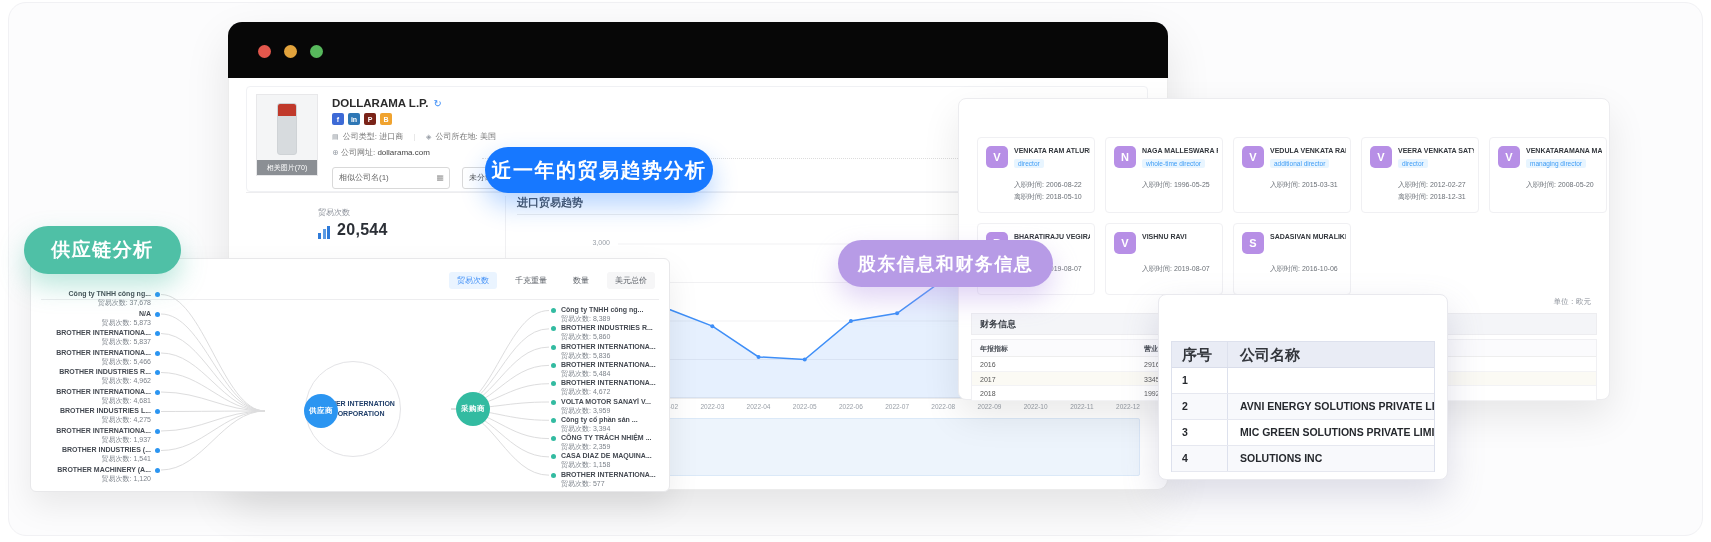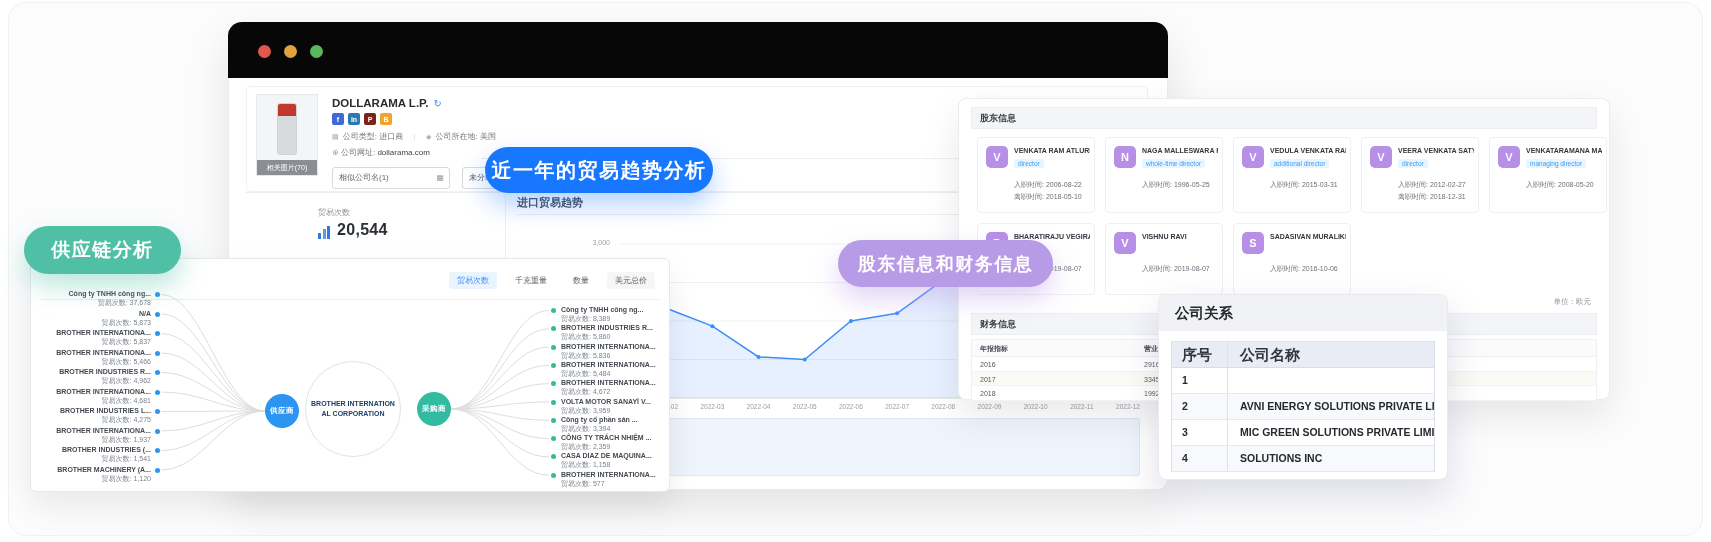--- a/index.html
+++ b/index.html
@@ -67,21 +67,21 @@
   .sc-tabs { position:absolute; top:13px; right:14px; display:flex; gap:10px; align-items:center; }
   .sc-tab { font-size:8px; color:#5a5f66; padding:3px 8px; border-radius:3px; cursor:pointer; }
   .sc-tab.active { color:#3e8ef7; background:#eaf4ff; }
   .sc-tab.boxed { background:#f6f6f7; }
   .sc-divider { position:absolute; top:40px; left:10px; right:10px; border-top:1px solid #ededef; }
   .sc-entry { position:absolute; line-height:9px; }
   .sc-entry .nm { font-size:7px; color:#454a52; font-weight:600; display:block; white-space:nowrap; }
   .sc-entry .ct { font-size:7px; color:#7d838b; display:block; white-space:nowrap; }
   .sc-dot { position:absolute; width:5px; height:5px; border-radius:50%; }
   .node-circle { position:absolute; border-radius:50%; color:#fff; font-size:7.5px; font-weight:700;
-                 display:flex; align-items:center; justify-content:center; letter-spacing:.5px; }
+                 display:flex; align-items:center; justify-content:center; letter-spacing:.5px;margin-left:39px; }
   .center-circle { position:absolute; border-radius:50%; background:#fff; border:1px solid #e3e3e6;
                    display:flex; flex-direction:column; align-items:center; justify-content:center;
                    font-size:7px; font-weight:700; color:#22406b; line-height:10px; text-align:center; }
 
   
   .right-panel { left:958px; top:98px; width:652px; height:302px; background:#fff; border:1px solid #ececef;
                  border-radius:8px; box-shadow:0 16px 38px rgba(0,0,0,.09); z-index:2; }
   .sec-header { position:absolute; left:12px; right:12px; height:22px; background:#f4f5f8; border:1px solid #ededf0;
                 font-size:9px; font-weight:700; color:#3a3f46; line-height:20px; padding-left:8px; }
   .sh-card { position:absolute; width:118px; border:1px solid #f0f0f3; border-radius:4px; background:#fff; }
@@ -363,21 +363,20 @@
         <span class="sc-dot" style="left: 520px; top: 195.4px; background: rgb(51, 187, 161);"></span>
         <div class="sc-entry" style="left: 530px; top: 210.7px; width: 108px; text-align: left;">
           <span class="nm">BROTHER INTERNATIONA...</span>
           <span class="ct">贸易次数: 577</span>
         </div>
         <span class="sc-dot" style="left: 520px; top: 213.7px; background: rgb(51, 187, 161);"></span>
       </div>
   </div>
 
   <div class="abs right-panel">
-    <div class="sec-header" style="top:8px">股东信息</div>
     <div id="sh-cards">
         <div class="sh-card" style="left: 18px; top: 38px; height: 76px;">
           <span class="sh-avatar">V</span>
           <span class="sh-name">VENKATA RAM ATLURI</span>
           <span class="sh-badge">director</span>
           <span class="sh-info" style="top:42px">入职时间: 2006-08-22</span>
           <span class="sh-info" style="top:54px">离职时间: 2018-05-10</span>
         </div>
         <div class="sh-card" style="left: 146px; top: 38px; height: 76px;">
           <span class="sh-avatar">N</span>
@@ -438,21 +437,20 @@
           </div>
           <div class="fin-row">
             <span class="fin-c1">2018</span>
             <span class="fin-c2">19922</span>
           </div>
         </div>
     </div>
   </div>
 
   <div class="abs rel-card">
-    <div class="rel-header">公司关系</div>
     <div class="rel-table">
       <div class="rel-hrow">
         <span class="rel-c1">序号</span>
         <span class="rel-c2">公司名称</span>
       </div>
       <div id="rel-rows">
           <div class="rel-row">
             <span class="rel-c1">1</span>
           </div>
           <div class="rel-row alt">

